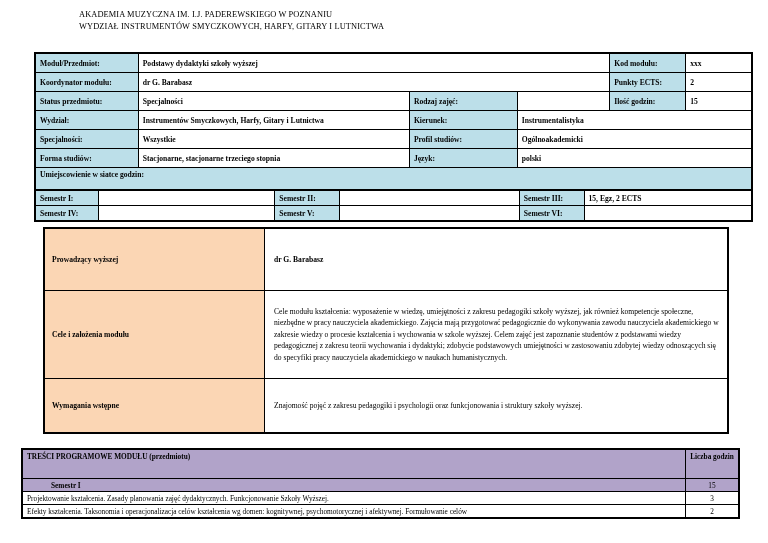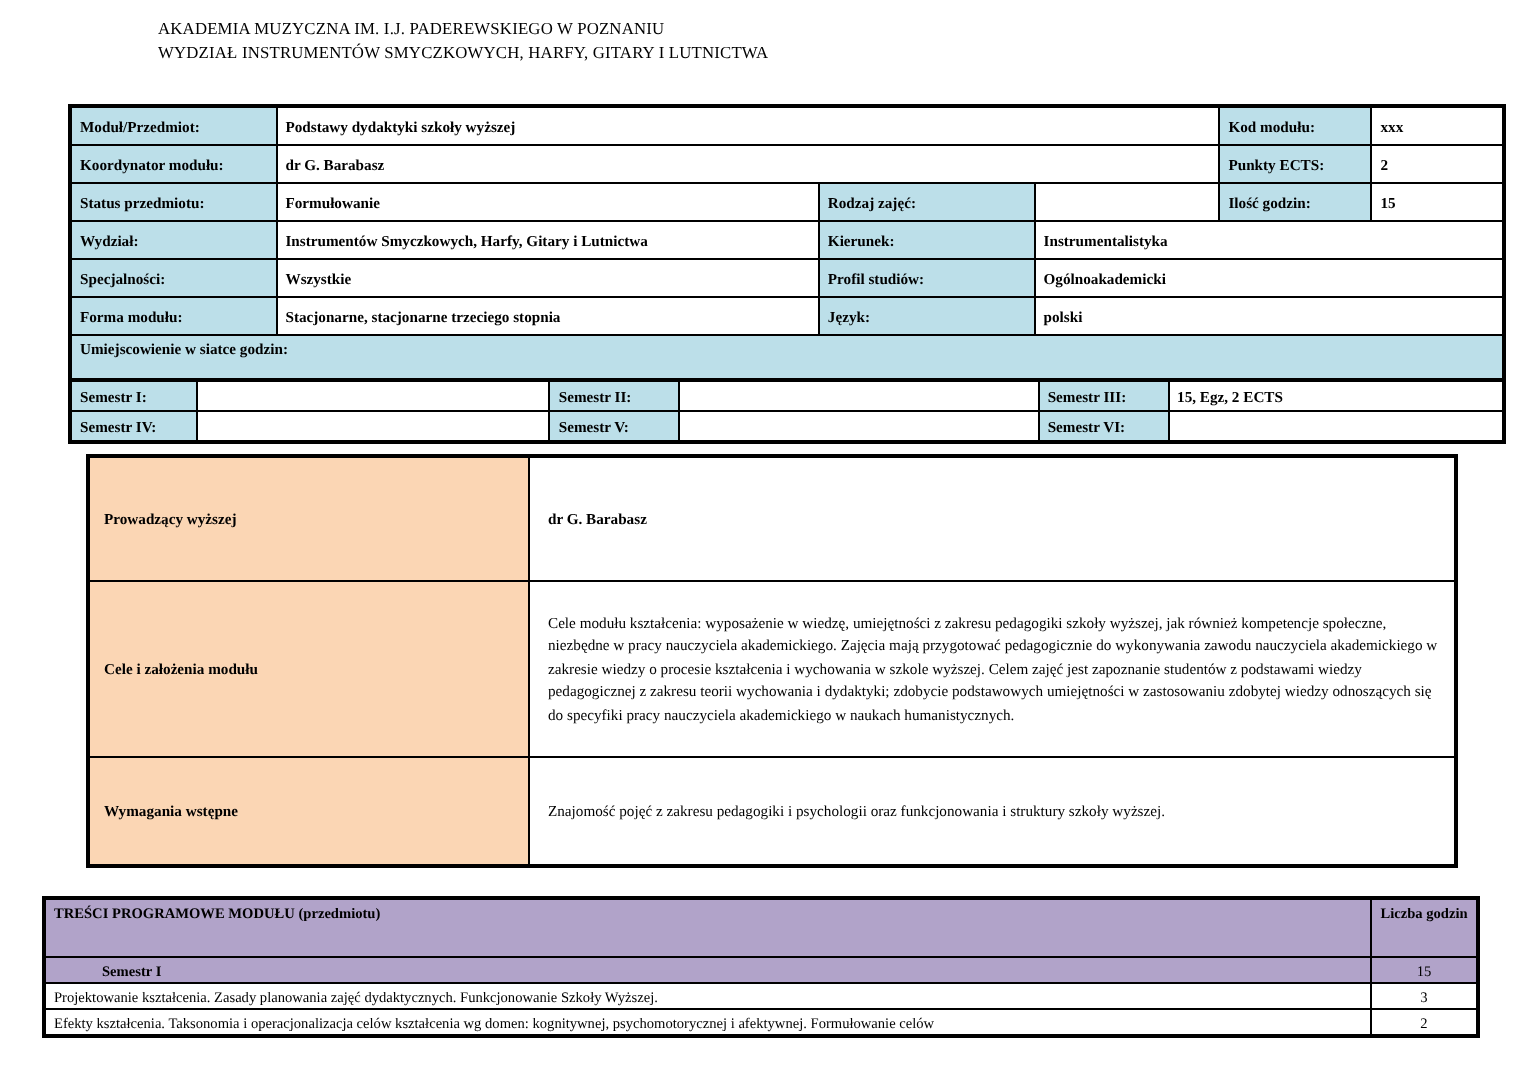--- a/index.html
+++ b/index.html
@@ -85,40 +85,40 @@
       <td class="val">xxx</td>
     </tr>
     <tr class="r19">
       <td class="lbl">Koordynator modułu:</td>
       <td class="val" colspan="3">dr G. Barabasz</td>
       <td class="lbl">Punkty ECTS:</td>
       <td class="val">2</td>
     </tr>
     <tr class="r19">
       <td class="lbl">Status przedmiotu:</td>
-      <td class="val">Formułowanie</td>
+      <td class="val">Specjalności</td>
       <td class="lbl">Rodzaj zajęć:</td>
       <td class="val"></td>
       <td class="lbl">Ilość godzin:</td>
       <td class="val">15</td>
     </tr>
     <tr class="r19">
       <td class="lbl">Wydział:</td>
       <td class="val">Instrumentów Smyczkowych, Harfy, Gitary i Lutnictwa</td>
       <td class="lbl">Kierunek:</td>
       <td class="val" colspan="3">Instrumentalistyka</td>
     </tr>
     <tr class="r19">
       <td class="lbl">Specjalności:</td>
       <td class="val">Wszystkie</td>
       <td class="lbl">Profil studiów:</td>
       <td class="val" colspan="3">Ogólnoakademicki</td>
     </tr>
     <tr class="r19">
-      <td class="lbl">Forma modułu:</td>
+      <td class="lbl">Forma studiów:</td>
       <td class="val">Stacjonarne, stacjonarne trzeciego stopnia</td>
       <td class="lbl">Język:</td>
       <td class="val" colspan="3">polski</td>
     </tr>
     <tr class="umiej">
       <td class="lbl" colspan="6">Umiejscowienie w siatce godzin:</td>
     </tr>
   </tbody>
     </table>
   <table class="sems">

